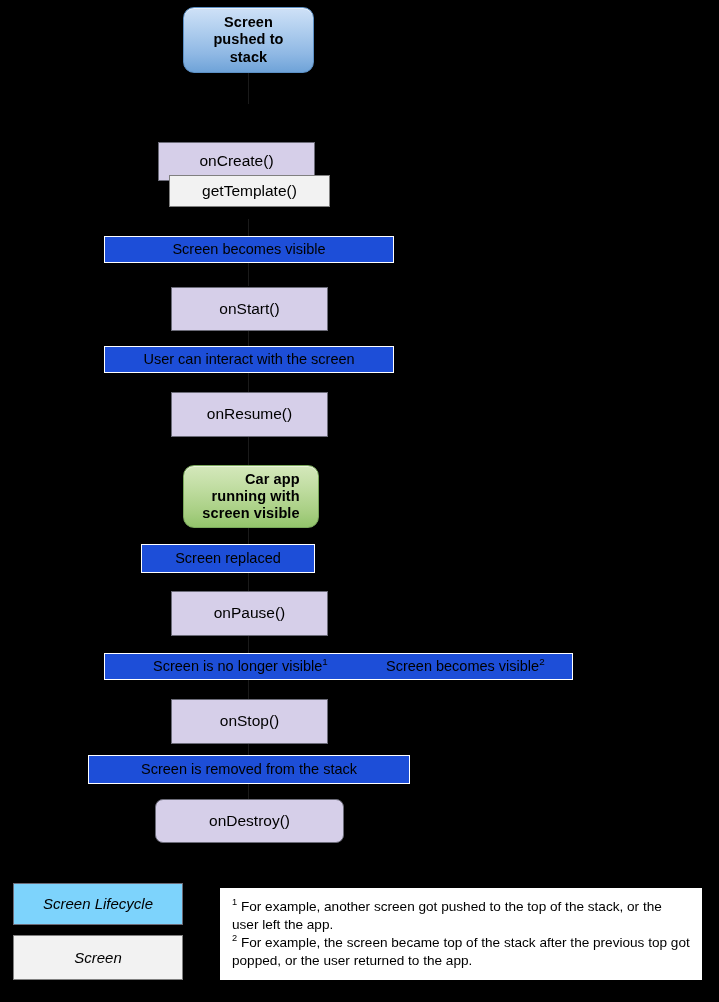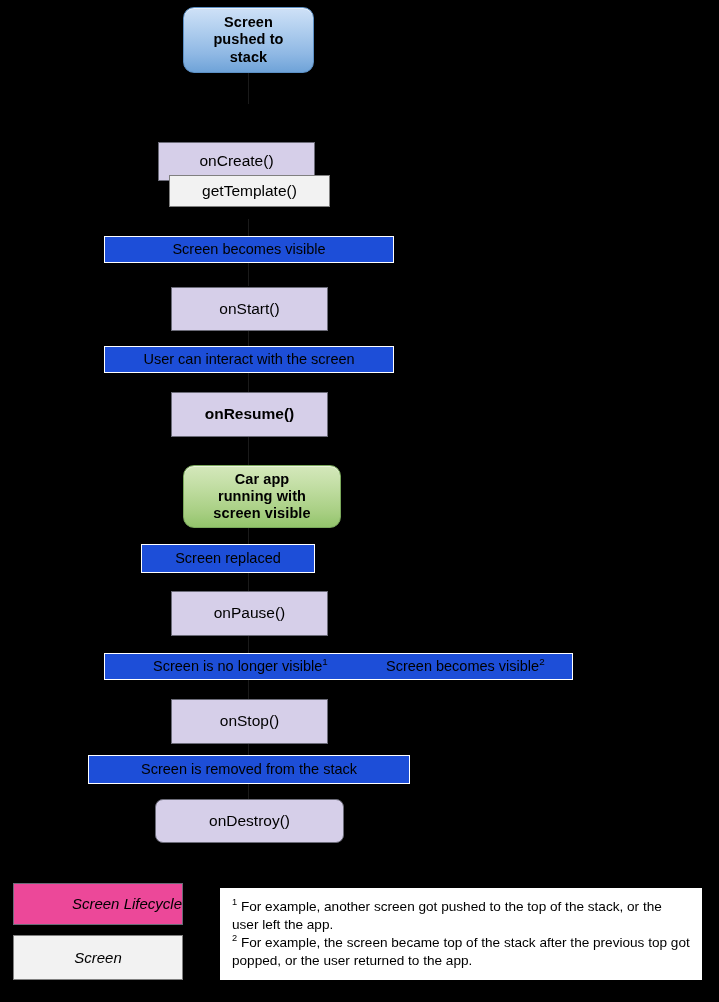--- a/index.html
+++ b/index.html
@@ -77,23 +77,22 @@
     border: 1px solid #808080;
     font-size: 15.5px;
   }
 
   
   .legend-box {
     font-style: italic;
     font-size: 15px;
   }
   .legend-box.lav {
-    background: #ec4899;
+    background: #7dd3fc;
     border: 1px solid #6b6b78;
-    justify-content: flex-end;
   }
   .legend-box.gray {
     background: #f2f2f2;
     border: 1px solid #808080;
   }
 
   
   .footnotes {
     position: absolute;
     background: #ffffff;
@@ -159,25 +158,25 @@
   </div>
 
   <div class="node lifecycle" style="left:171px; top:287px; width:157px; height:44px;">
     <span>onStart()</span>
   </div>
 
   <div class="node event" style="left:104px; top:346px; width:290px; height:27px;">
     <span>User can interact with the screen</span>
   </div>
 
-  <div class="node lifecycle" style="left:171px; top:392px; width:157px; height:45px;font-weight:bold;">
+  <div class="node lifecycle" style="left:171px; top:392px; width:157px; height:45px;">
     <span>onResume()</span>
   </div>
 
-  <div class="node terminal green" style="left:183px; top:465px; width:158px; height:63px;">
+  <div class="node terminal green" style="left:183px; top:465px; width:136px; height:63px;text-align:right;">
     <span style="white-space:pre-line;">Car app
 running with
 screen visible</span>
   </div>
 
   <div class="node event" style="left:141px; top:544px; width:174px; height:29px;">
     <span>Screen replaced</span>
   </div>
 
   <div class="node lifecycle" style="left:171px; top:591px; width:157px; height:45px;">

